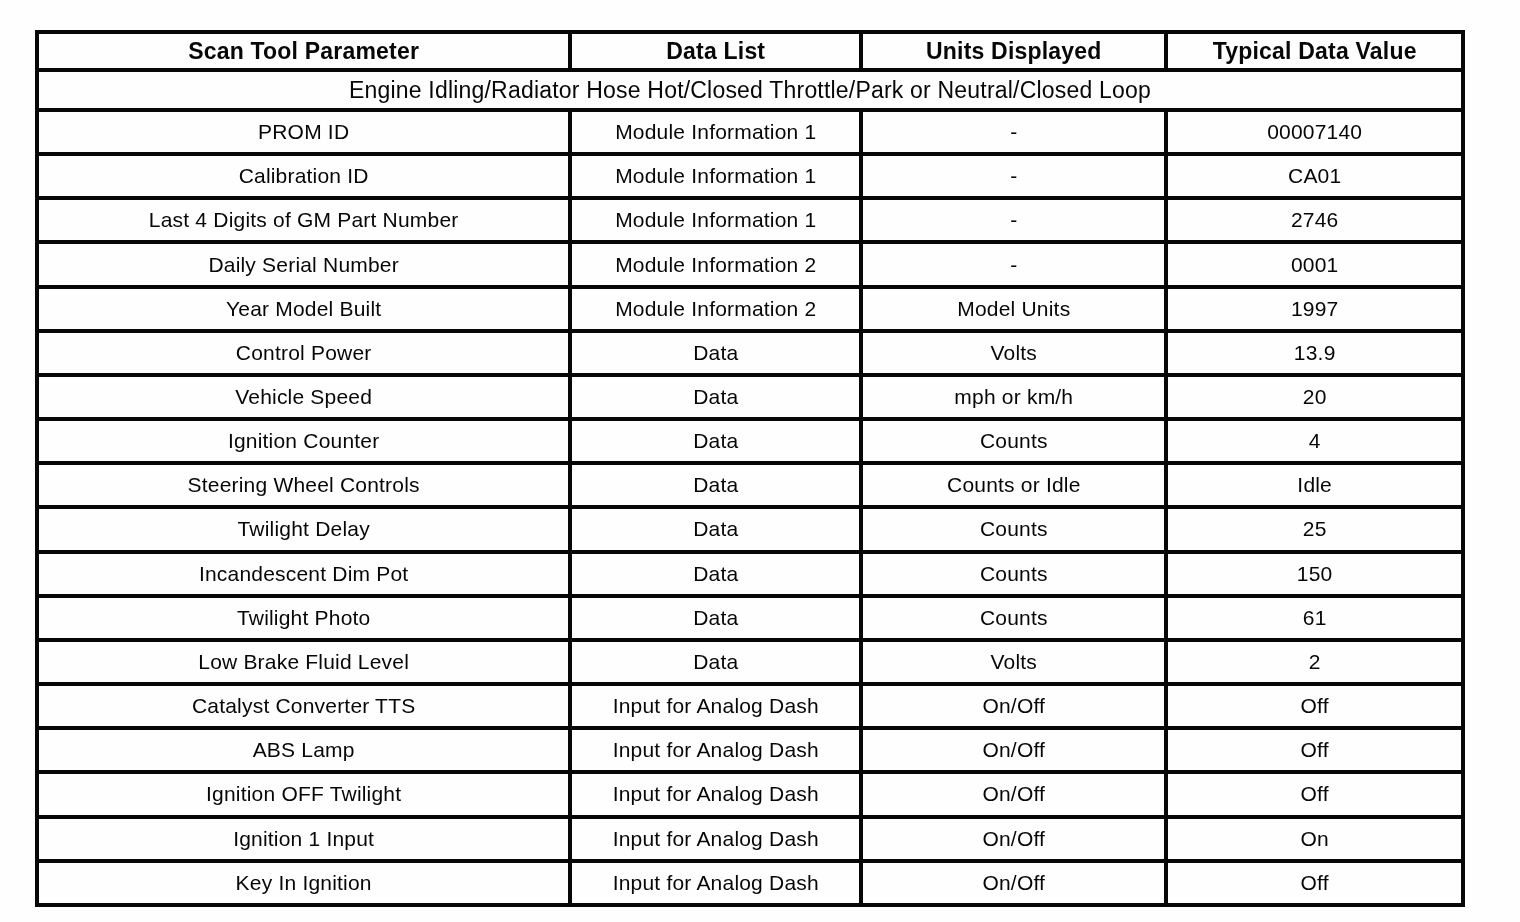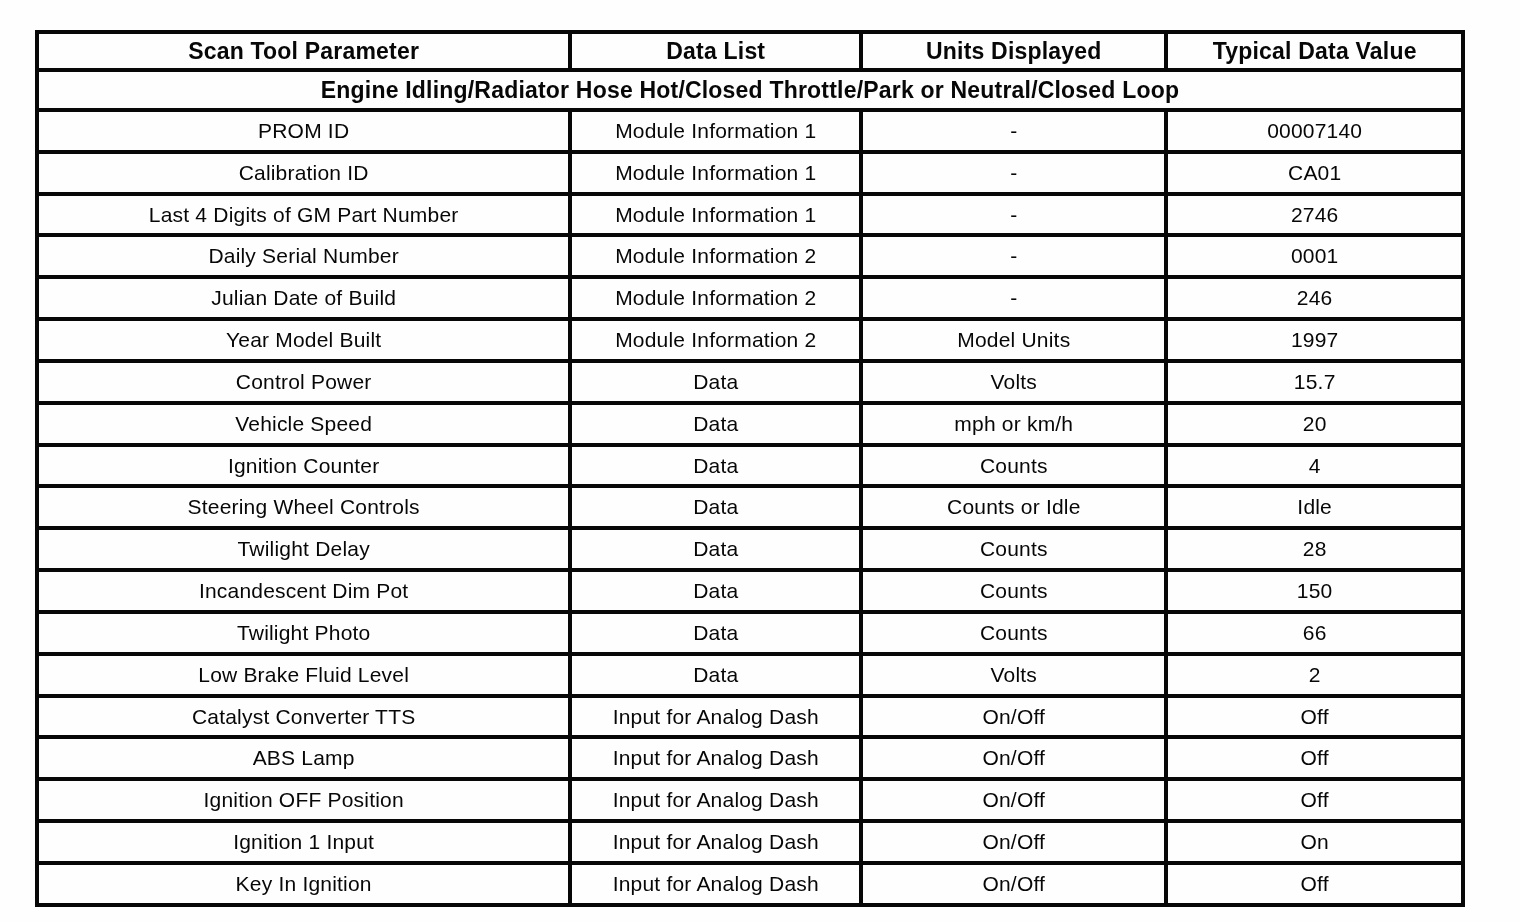--- a/index.html
+++ b/index.html
@@ -40,21 +40,21 @@
     white-space: nowrap;
   }
   .scan-table th.col-header {
     font-size: 23px;
     font-weight: bold;
     letter-spacing: 0.2px;
     height: 30px;
   }
   .scan-table th.condition {
     font-size: 23px;
-    font-weight: bold;
+    font-weight: normal;
     letter-spacing: 0.2px;
     height: 32px;
   }
   .scan-table td {
     font-size: 21px;
     font-weight: normal;
     letter-spacing: 0.2px;
   }
 </style>
 </head>
@@ -98,36 +98,30 @@
     <td>-</td>
     <td>2746</td>
   </tr>
         <tr>
     <td>Daily Serial Number</td>
     <td>Module Information 2</td>
     <td>-</td>
     <td>0001</td>
   </tr>
         <tr>
-    <td>Julian Date of Build</td>
-    <td>Module Information 2</td>
-    <td>-</td>
-    <td>246</td>
-  </tr>
-        <tr>
     <td>Year Model Built</td>
     <td>Module Information 2</td>
     <td>Model Units</td>
     <td>1997</td>
   </tr>
         <tr>
     <td>Control Power</td>
     <td>Data</td>
     <td>Volts</td>
-    <td>15.7</td>
+    <td>13.9</td>
   </tr>
         <tr>
     <td>Vehicle Speed</td>
     <td>Data</td>
     <td>mph or km/h</td>
     <td>20</td>
   </tr>
         <tr>
     <td>Ignition Counter</td>
     <td>Data</td>
@@ -137,54 +131,54 @@
         <tr>
     <td>Steering Wheel Controls</td>
     <td>Data</td>
     <td>Counts or Idle</td>
     <td>Idle</td>
   </tr>
         <tr>
     <td>Twilight Delay</td>
     <td>Data</td>
     <td>Counts</td>
-    <td>28</td>
+    <td>25</td>
   </tr>
         <tr>
     <td>Incandescent Dim Pot</td>
     <td>Data</td>
     <td>Counts</td>
     <td>150</td>
   </tr>
         <tr>
     <td>Twilight Photo</td>
     <td>Data</td>
     <td>Counts</td>
-    <td>66</td>
+    <td>61</td>
   </tr>
         <tr>
     <td>Low Brake Fluid Level</td>
     <td>Data</td>
     <td>Volts</td>
     <td>2</td>
   </tr>
         <tr>
     <td>Catalyst Converter TTS</td>
     <td>Input for Analog Dash</td>
     <td>On/Off</td>
     <td>Off</td>
   </tr>
         <tr>
     <td>ABS Lamp</td>
     <td>Input for Analog Dash</td>
     <td>On/Off</td>
     <td>Off</td>
   </tr>
         <tr>
-    <td>Ignition OFF Position</td>
+    <td>Ignition OFF Twilight</td>
     <td>Input for Analog Dash</td>
     <td>On/Off</td>
     <td>Off</td>
   </tr>
         <tr>
     <td>Ignition 1 Input</td>
     <td>Input for Analog Dash</td>
     <td>On/Off</td>
     <td>On</td>
   </tr>

